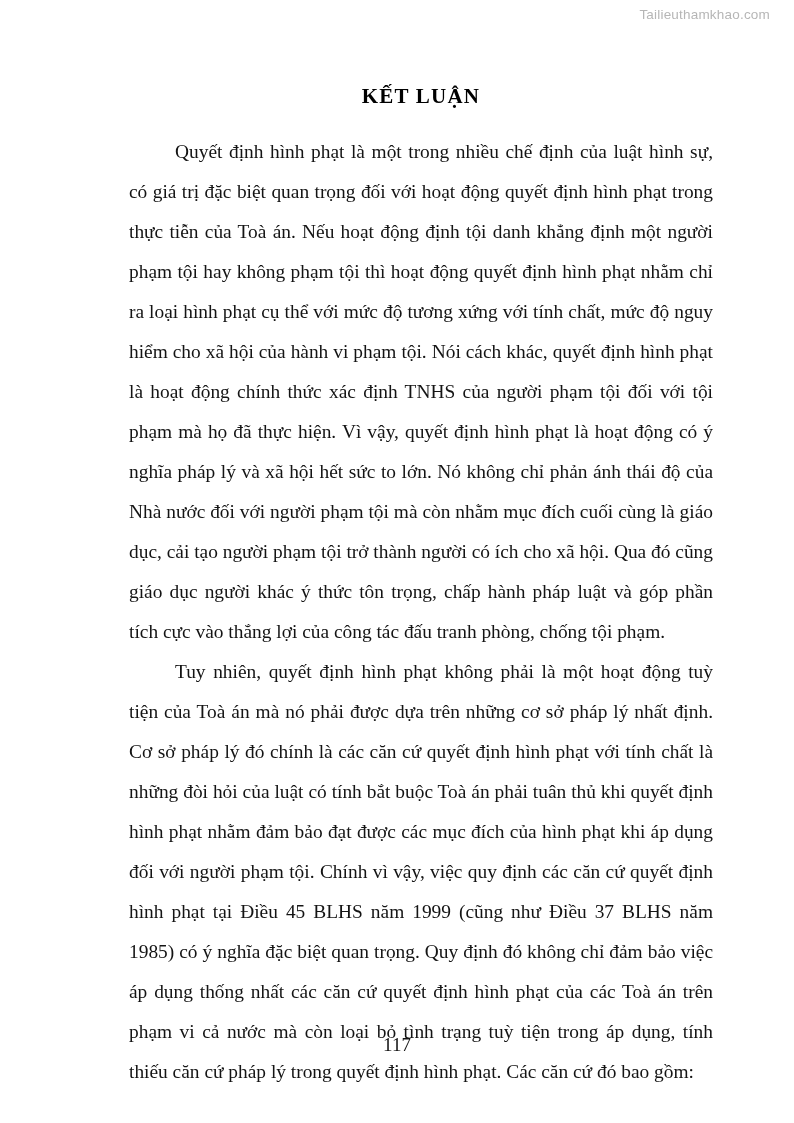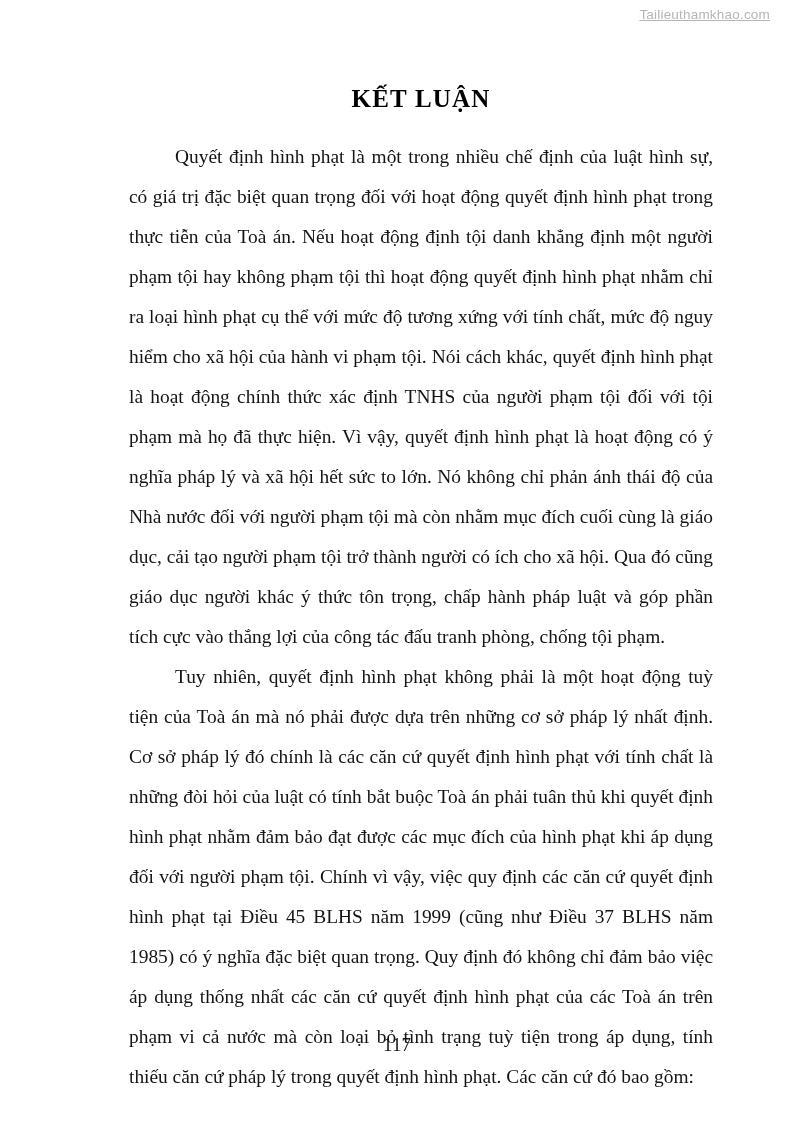--- a/index.html
+++ b/index.html
@@ -27,36 +27,35 @@
   .watermark {
     position: absolute;
     top: 7px;
     right: 24px;
     font-family: "Liberation Sans", "DejaVu Sans", sans-serif;
     font-size: 13.5px;
     letter-spacing: 0.2px;
     color: #b6b6b6;
     white-space: nowrap;
     user-select: none;
-    text-decoration: underline;
   }
 
   
   .content {
     position: absolute;
     left: 129px;
     top: 0;
     width: 584px;
   }
 
   .doc-title {
     margin: 0;
     padding-top: 84px;
     text-align: center;
-    font-size: 25px;
+    font-size: 21px;
     font-weight: bold;
     letter-spacing: 1.2px;
     line-height: 1.2;
     color: #000000;
   }
 
   .body-block {
     margin-top: 23px;
   }
 

